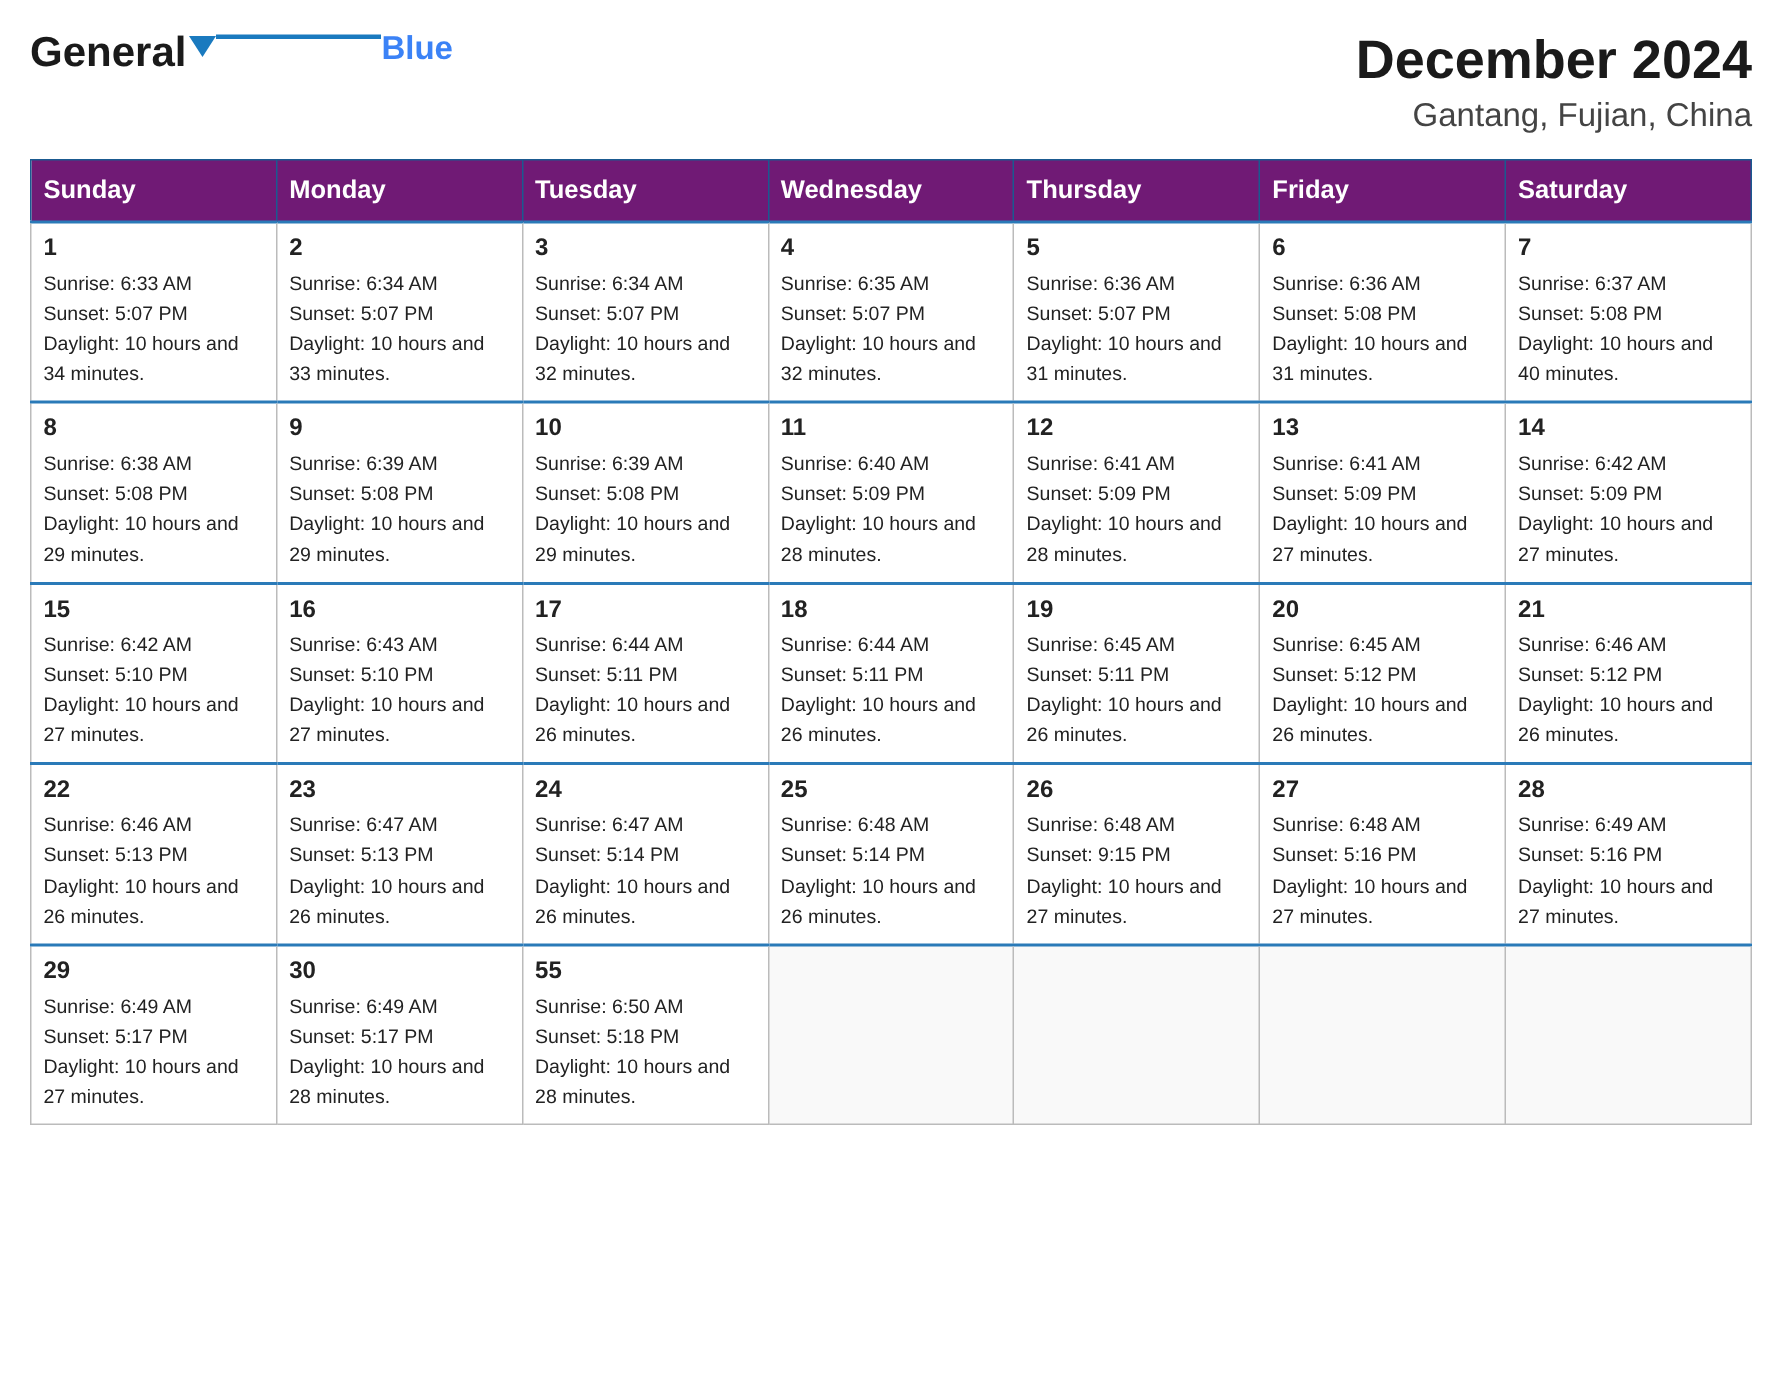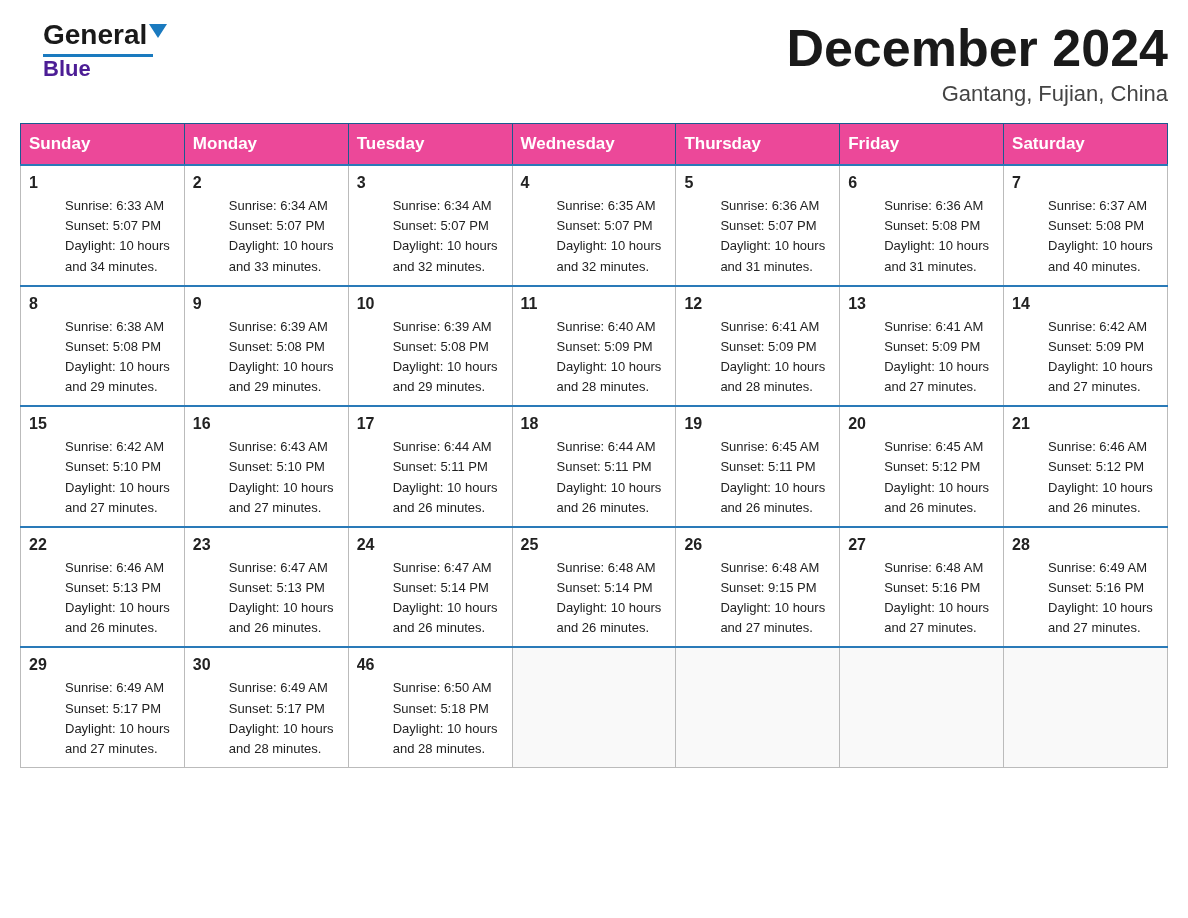--- a/index.html
+++ b/index.html
@@ -11,23 +11,21 @@
       min-height: 918px;
     }
     .header {
       display: flex;
       justify-content: space-between;
       align-items: flex-start;
       margin-bottom: 16px;
     }
     .logo {
       display: flex;
-      flex-direction: column;
       align-items: flex-start;
-      margin-left: 23px;
     }
     .logo-text {
       font-size: 28px;
       font-weight: bold;
       color: #1a1a1a;
       line-height: 1.1;
     }
     .logo-triangle {
       display: inline-block;
       width: 0;
@@ -43,38 +41,38 @@
     .logo-line {
       width: 110px;
       height: 3px;
       background: #1a7abf;
       margin-top: 3px;
     }
     .title-block {
       text-align: right;
     }
     .title-block h1 {
-      font-size: 52px;
+      font-size: 36px;
       font-weight: bold;
       color: #1a1a1a;
       line-height: 1.1;
     }
     .title-block h2 {
       font-size: 22px;
       font-weight: normal;
       color: #444;
       margin-top: 4px;
     }
     .calendar {
       width: 100%;
       border-collapse: collapse;
       border: 1px solid #999;
     }
     .calendar th {
-      background: #ec4899;
+      background: #701a75;
       color: #fff;
       padding: 10px 8px;
       font-size: 17px;
       font-weight: bold;
       text-align: left;
       border: 1px solid #1a5a90;
     }
     .calendar td {
       vertical-align: top;
       padding: 8px;
@@ -91,37 +89,36 @@
     .day-num {
       font-size: 16px;
       font-weight: bold;
       margin-bottom: 4px;
       display: block;
     }
     .day-info {
       font-size: 13px;
       line-height: 1.55;
       color: #222;
-      margin-left: 36px;
     }
     .week-row td {
       border-top: 2px solid #2a7ab8;
     }
   </style>
 </head>
 <body>
 
 <div class="header">
   <div class="logo">
     <div style="display:flex; align-items:center;">
       <span class="logo-text">General</span>
       <span class="logo-triangle"></span>
     </div>
     <div class="logo-line"></div>
-    <span class="logo-text blue" style="font-size:22px; color:#4c1d95;">Blue</span>
+    <span class="logo-text blue" style="font-size:22px; color:#3b82f6;">Blue</span>
   </div>
   <div class="title-block">
     <h1>December 2024</h1>
     <h2>Gantang, Fujian, China</h2>
   </div>
 </div>
 
 <table class="calendar">
   <thead>
     <tr>
@@ -378,21 +375,21 @@
       </td>
         <td>
         <span class="day-num">30</span>
         <div class="day-info">
           <span>Sunrise: 6:49 AM</span><br>
           <span>Sunset: 5:17 PM</span><br>
           <span>Daylight: 10 hours and 28 minutes.</span>
         </div>
       </td>
         <td>
-        <span class="day-num">46</span>
+        <span class="day-num">55</span>
         <div class="day-info">
           <span>Sunrise: 6:50 AM</span><br>
           <span>Sunset: 5:18 PM</span><br>
           <span>Daylight: 10 hours and 28 minutes.</span>
         </div>
       </td>
         <td class="empty"></td>
         <td class="empty"></td>
         <td class="empty"></td>
         <td class="empty"></td>

